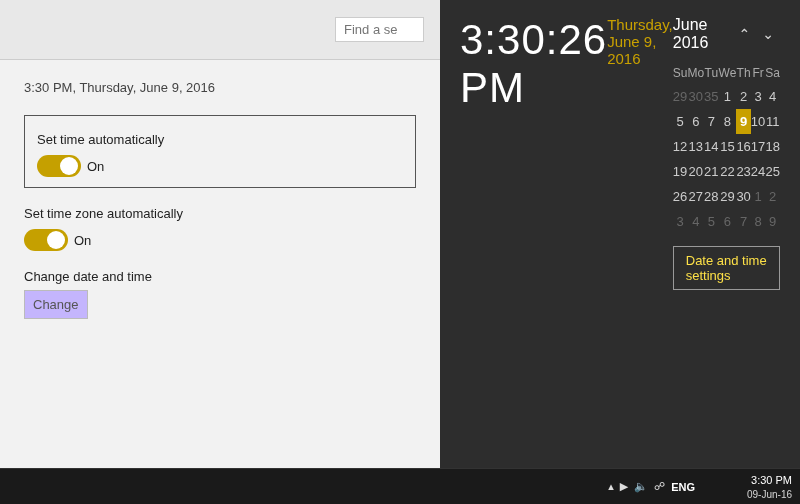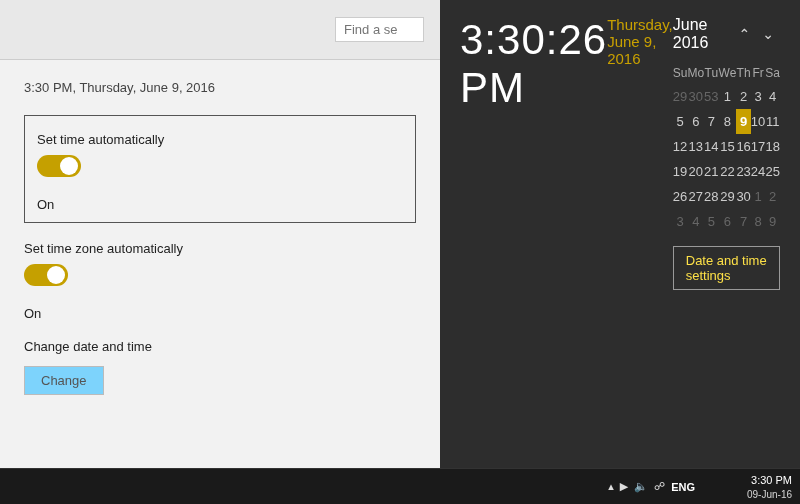--- a/index.html
+++ b/index.html
@@ -78,22 +78,22 @@
 
     .setting-label {
       font-size: 13px;
       color: #222;
       margin-bottom: 8px;
       margin-top: 6px;
     }
 
     .toggle-row {
       display: flex;
-      gap: 20px;
-      flex-direction: column;
+      align-items: center;
+      gap: 6px;
     }
 
     .toggle {
       width: 44px;
       height: 22px;
       border-radius: 11px;
       background: #c5a000;
       position: relative;
       cursor: pointer;
       flex-shrink: 0;
@@ -116,27 +116,26 @@
       color: #222;
     }
 
     .setting-section-label {
       font-size: 13px;
       color: #222;
       margin-bottom: 6px;
     }
 
     .change-button {
-      background: #7dd3fc;
+      background: #c4b5fd;
       border: 1px solid #bbb;
-      padding: 6px 16px;
+      padding: 6px 8px;
       font-size: 13px;
       color: #555;
       cursor: pointer;
-      margin-top: 6px;
     }
 
     
     .right-panel {
       flex: 1;
       background: #2d2d2d;
       display: flex;
       flex-direction: row;
       padding: 16px 20px;
       color: white;
@@ -328,21 +327,21 @@
             <th>We</th>
             <th>Th</th>
             <th>Fr</th>
             <th>Sa</th>
           </tr>
         </thead>
         <tbody id="calendar-body">
         <tr>
               <td class="other-month">29</td>
               <td class="other-month">30</td>
-              <td class="other-month">53</td>
+              <td class="other-month">35</td>
               <td>1</td>
               <td>2</td>
               <td>3</td>
               <td>4</td>
             </tr>
             <tr>
               <td>5</td>
               <td>6</td>
               <td>7</td>
               <td>8</td>

